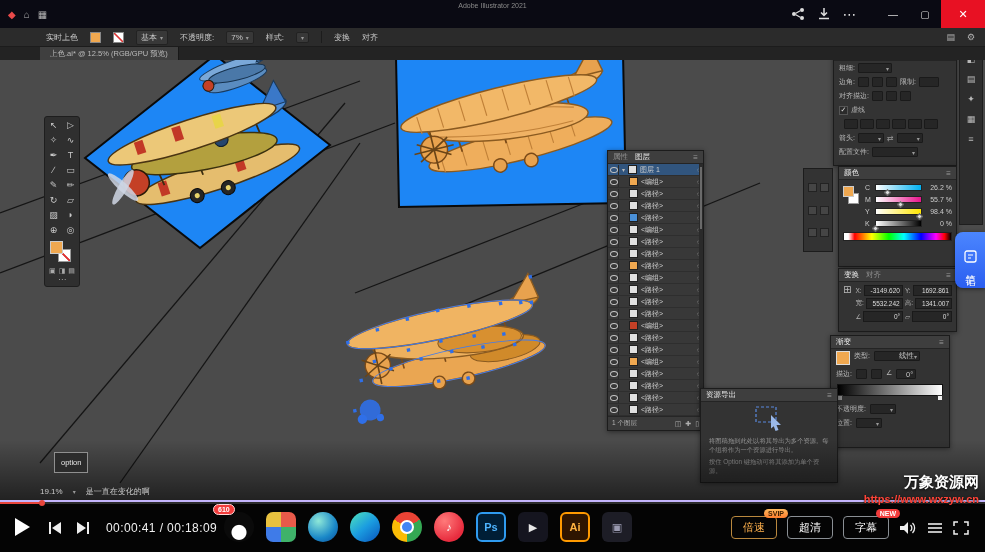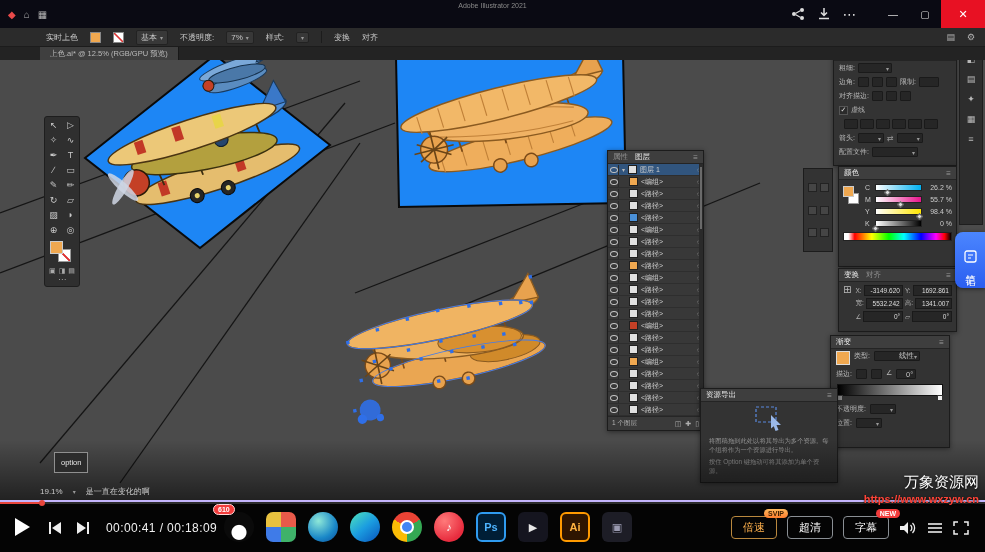--- a/index.html
+++ b/index.html
@@ -166,21 +166,21 @@
   .pbtn.speed{color:#ffb14d;border-color:#b9883e}
   .pbadge{position:absolute;top:-8px;right:-12px;font-size:7px;font-weight:bold;padding:1px 4px;border-radius:6px;color:#fff}
   .pbadge.vip{background:linear-gradient(#ffb95e,#ff7e2d);color:#402000}
   .pbadge.new{background:#f23c3c}
   .picon{cursor:pointer;display:flex;align-items:center}
 
   
   .notes{position:absolute;right:0;top:232px;width:30px;height:56px;background:linear-gradient(#4b86ff,#2b5ef0);border-radius:8px 0 0 8px;z-index:13;display:flex;flex-direction:column;align-items:center;justify-content:center;gap:3px;cursor:pointer;box-shadow:0 1px 4px rgba(0,0,0,.5)}
   .notes-label{writing-mode:vertical-rl;color:#fff;font-size:10px;letter-spacing:2px}
   .wm{position:absolute;right:6px;top:472px;z-index:14;text-align:right;line-height:1.3}
-  .wm1{font-size:15px;font-weight:normal;color:#fff;text-shadow:0 1px 3px #000}
+  .wm1{font-size:15px;font-weight:bold;color:#fff;text-shadow:0 1px 3px #000}
   .wm2{font-size:11px;font-weight:bold;color:#ff4438;text-shadow:0 1px 2px #000}
   .gicon{display:inline-flex;align-items:center;justify-content:center}
 </style>
 </head>
 <body>
 
 <div class="stage">
 
   <svg class="canvas-svg" width="985" height="440" viewBox="0 0 985 440">
     <g stroke="#0c0c0c" stroke-width="1.3" opacity="0.85">

